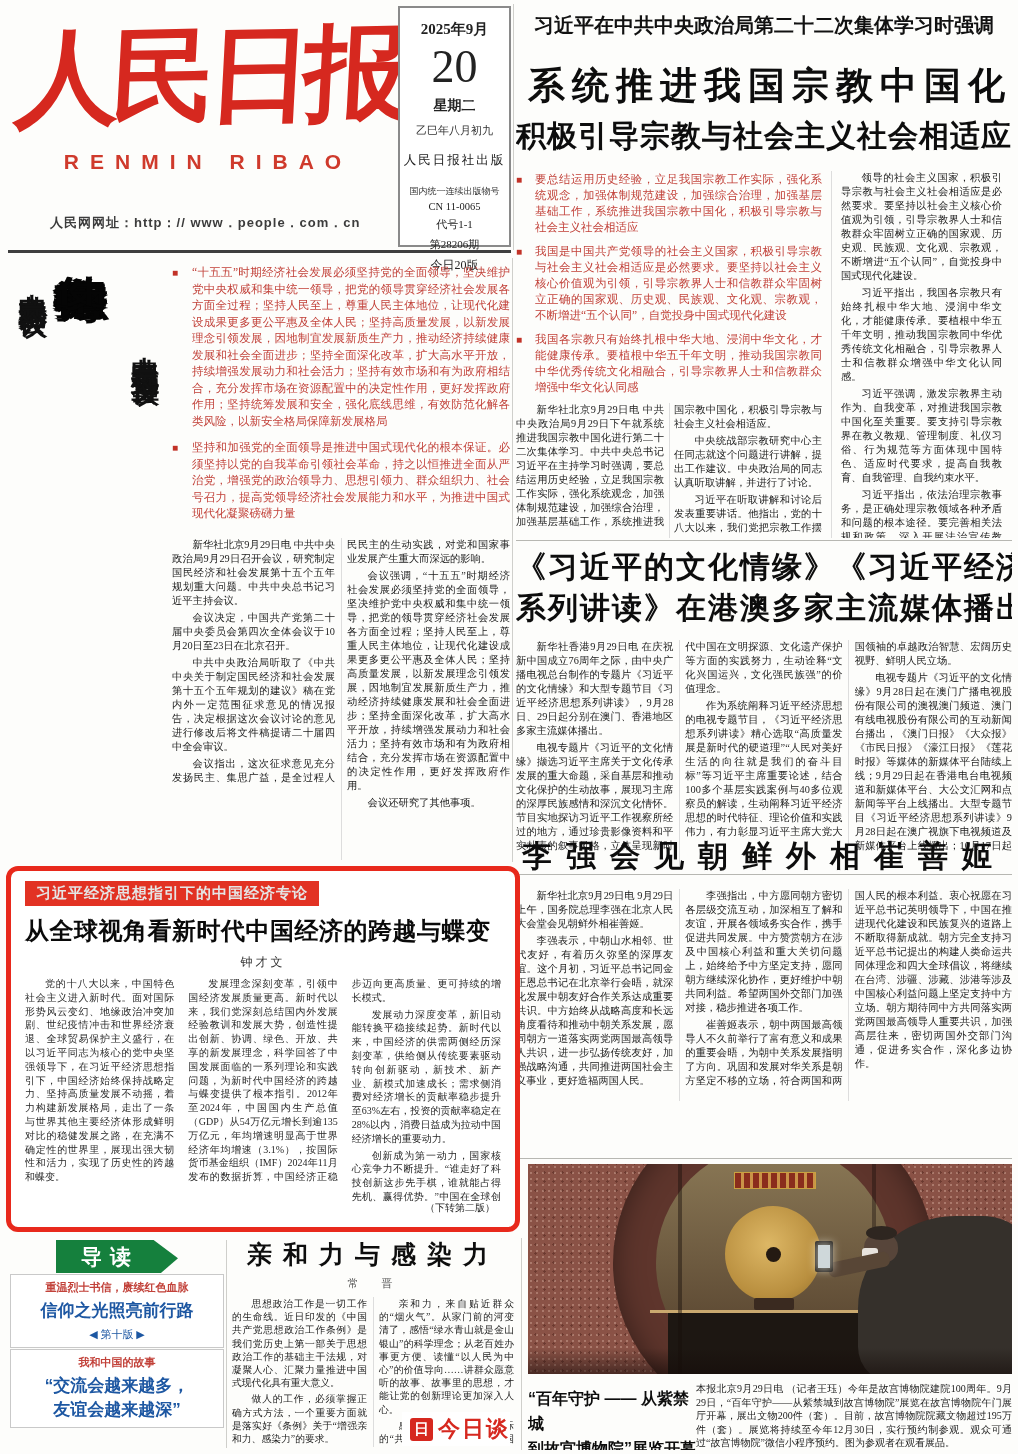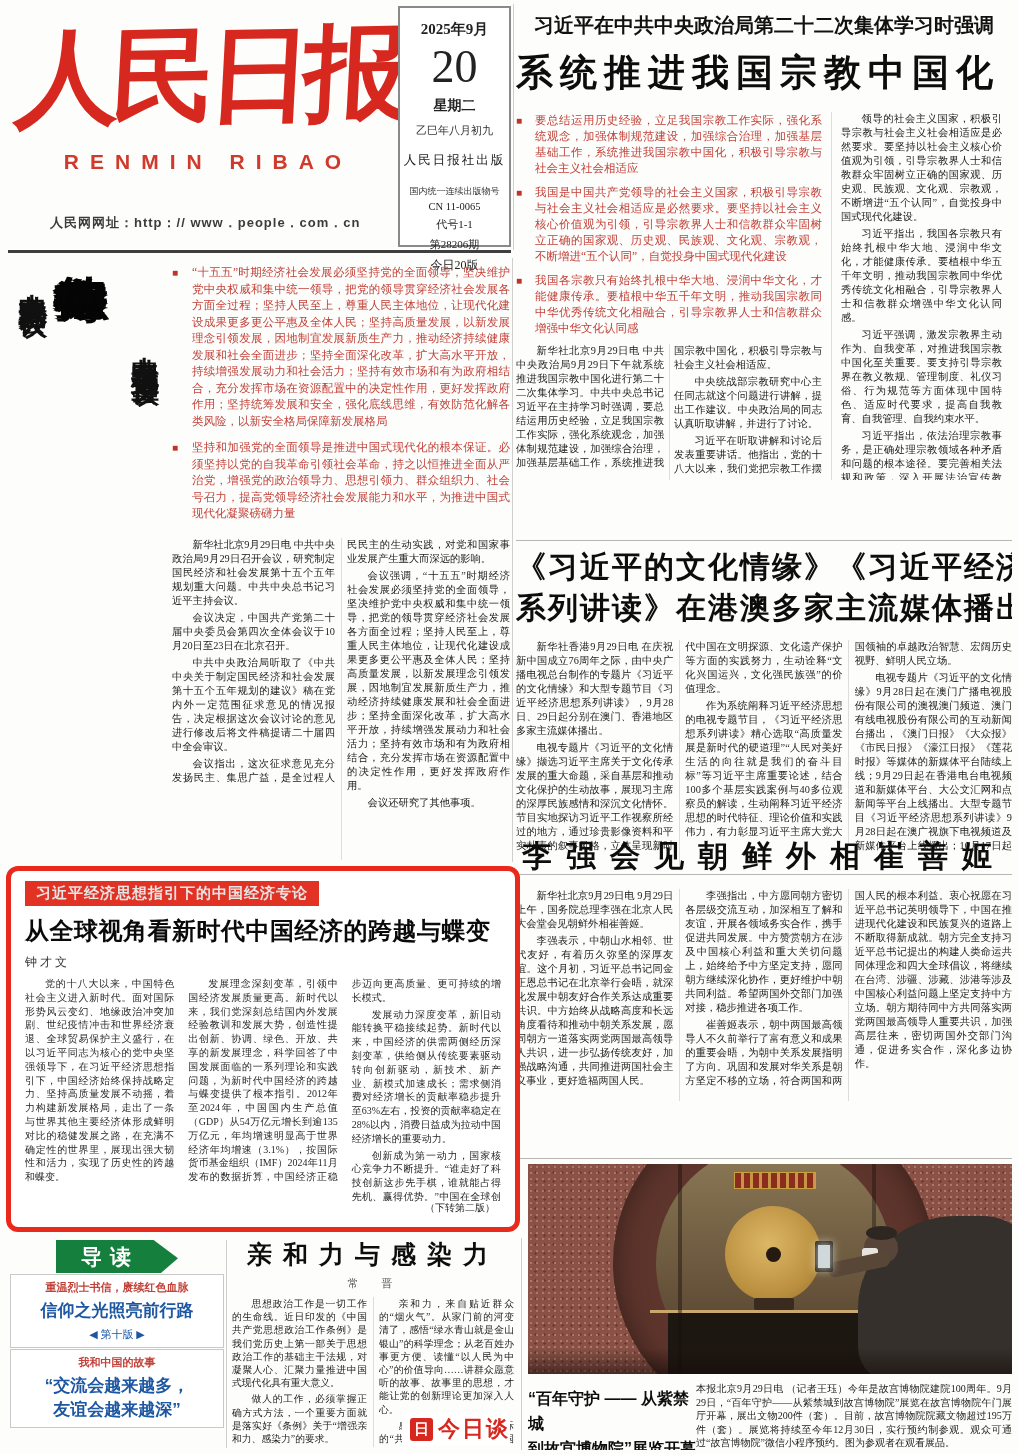--- a/index.html
+++ b/index.html
@@ -33,21 +33,21 @@
   .db-code{font-size:11px;margin-top:5px}
   .db-issue{font-size:11px;margin-top:5px}
   .db-pages{font-size:12px;margin-top:5px}
 
   .vrule{background:#cfcfcb;width:1px}
   .hrule{background:#b7b7b2;height:1px}
 
   
   .sec-religion{left:516px;top:0;width:496px;height:538px;overflow:hidden;font-family:var(--serif)}
   .rel-kicker{font-family:var(--sans);font-weight:700;font-size:20px;text-align:center;margin-top:12px;color:#111}
-  .rel-h1{font-family:Liberation Sans, sans-serif;font-weight:900;font-size:37px;letter-spacing:7px;text-align:left;margin-top:9px;white-space:nowrap;color:#0d0d0d}
+  .rel-h1{font-family:Liberation Sans, sans-serif;font-weight:900;font-size:37px;letter-spacing:7px;text-align:right;margin-top:22px;white-space:nowrap;color:#0d0d0d}
   .rel-h2{font-family:var(--sans);font-weight:900;font-size:30px;letter-spacing:1px;text-align:center;margin-top:5px;white-space:nowrap;color:#0d0d0d}
   .rel-cols{display:flex;margin-top:14px;height:368px;overflow:hidden}
   .rel-left{width:316px;padding-right:9px;border-right:1px solid #ddd}
   .bullets{color:var(--textred);font-size:11.5px;line-height:16px}
   .bullets .para{text-indent:0;padding-left:19px;position:relative;margin-bottom:8px;text-align:justify}
   .bullets .para::before{content:"■";position:absolute;left:0;top:1px;font-size:10px;color:#c23227}
   .rel-twocol{column-count:2;column-gap:10px;column-rule:1px solid #ddd;font-size:10.3px;line-height:14px;height:138px;overflow:hidden;margin-top:4px}
   .rel-right{width:170px;padding-left:9px;font-size:10.3px;line-height:14px;overflow:hidden}
 
   
@@ -67,21 +67,21 @@
   .sec-politburo{left:172px;top:264px;width:338px;height:598px;overflow:hidden}
   .pol-bullets{color:var(--textred);font-size:11.5px;line-height:16.5px;height:266px;overflow:hidden}
   .pol-bullets .para{text-indent:0;padding-left:20px;position:relative;margin-bottom:10px}
   .pol-bullets .para::before{content:"■";position:absolute;left:0;top:1px;font-size:10px;color:#c23227}
   .pol-body{column-count:2;column-gap:12px;column-rule:1px solid #ddd;font-size:10.3px;line-height:14px;height:322px;overflow:hidden;margin-top:8px}
 
   
   .sec-economy{left:6px;top:866px;width:514px;height:366px;border:5px solid var(--boxred);border-radius:12px;background:#fff;padding:10px 14px 8px 14px;overflow:hidden}
   .eco-label{display:inline-block;background:#e23223;color:#e5e5e5;font-family:var(--sans);font-weight:700;font-size:15px;padding:3px 11px;letter-spacing:1px}
   .eco-h{font-family:var(--sans);font-weight:900;font-size:24px;letter-spacing:0.5px;margin-top:9px;white-space:nowrap;color:#0a0a0a}
-  .eco-by{font-size:12px;color:#333;margin:7px 0 6px 0;letter-spacing:3px}
+  .eco-by{text-align:center;font-size:12px;color:#333;margin:7px 0 6px 0;letter-spacing:3px}
   .eco-body{column-count:3;column-gap:14px;font-size:10px;line-height:13.8px;height:232px;overflow:hidden;color:#282828}
   .eco-turn{position:absolute;right:20px;bottom:12px;background:#fff;font-size:10px;padding-left:6px}
 
   
   .photo{left:528px;top:1164px;width:484px;height:210px;overflow:hidden;background-color:#8a5246;
     background-image:radial-gradient(rgba(255,225,205,.28) 1px,transparent 1.4px),radial-gradient(rgba(60,20,15,.38) 1px,transparent 1.4px);
     background-size:6px 6px,9px 9px;background-position:0 0,3px 4px}
   .ring-outer{position:absolute;left:85px;top:-62px;width:322px;height:322px;border-radius:50%;background:#5e352c;box-shadow:inset 0 0 30px rgba(0,0,0,.45)}
   .ring-inner{position:absolute;left:128px;top:-20px;width:236px;height:238px;border-radius:50%;background:linear-gradient(#8c7a57,#4e3a28);overflow:hidden}
   .plaque{position:absolute;left:206px;top:8px;width:82px;height:17px;background:#8a2d1c;border:1px solid #caa13f;
@@ -146,20 +146,21 @@
     <div class="db-issue">第28206期</div>
     <div class="db-pages">今日20版</div>
   </div>
 
   <div class="abs vrule" style="left:513px;top:4px;height:246px"></div>
   <div class="abs vrule" style="left:512px;top:258px;height:604px"></div>
 
   <div class="abs sec-religion">
     <div class="rel-kicker">习近平在中共中央政治局第二十二次集体学习时强调</div>
     <div class="rel-h1">系统推进我国宗教中国化</div>
+    <div class="rel-h2">积极引导宗教与社会主义社会相适应</div>
     <div class="rel-cols">
       <div class="rel-left">
         <div class="bullets">
             <p class="para">要总结运用历史经验，立足我国宗教工作实际，强化系统观念，加强体制规范建设，加强综合治理，加强基层基础工作，系统推进我国宗教中国化，积极引导宗教与社会主义社会相适应</p>
             <p class="para">我国是中国共产党领导的社会主义国家，积极引导宗教与社会主义社会相适应是必然要求。要坚持以社会主义核心价值观为引领，引导宗教界人士和信教群众牢固树立正确的国家观、历史观、民族观、文化观、宗教观，不断增进“五个认同”，自觉投身中国式现代化建设</p>
             <p class="para">我国各宗教只有始终扎根中华大地、浸润中华文化，才能健康传承。要植根中华五千年文明，推动我国宗教同中华优秀传统文化相融合，引导宗教界人士和信教群众增强中华文化认同感</p>
           </div>
         <div class="rel-twocol">
             <p class="para">新华社北京9月29日电  中共中央政治局9月29日下午就系统推进我国宗教中国化进行第二十二次集体学习。中共中央总书记习近平在主持学习时强调，要总结运用历史经验，立足我国宗教工作实际，强化系统观念，加强体制规范建设，加强综合治理，加强基层基础工作，系统推进我国宗教中国化，积极引导宗教与社会主义社会相适应。</p>
             <p class="para">中央统战部宗教研究中心主任同志就这个问题进行讲解，提出工作建议。中央政治局的同志认真听取讲解，并进行了讨论。</p>

